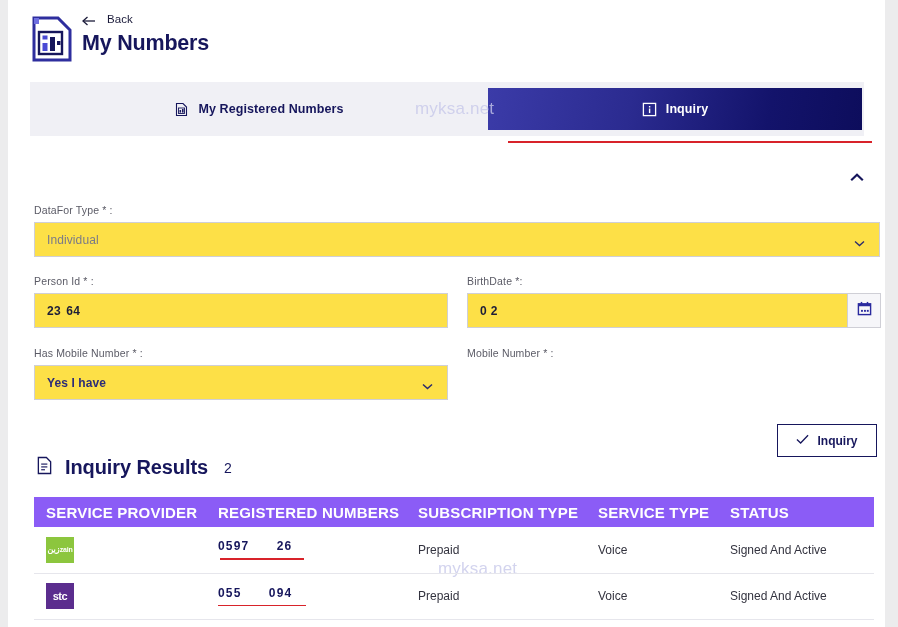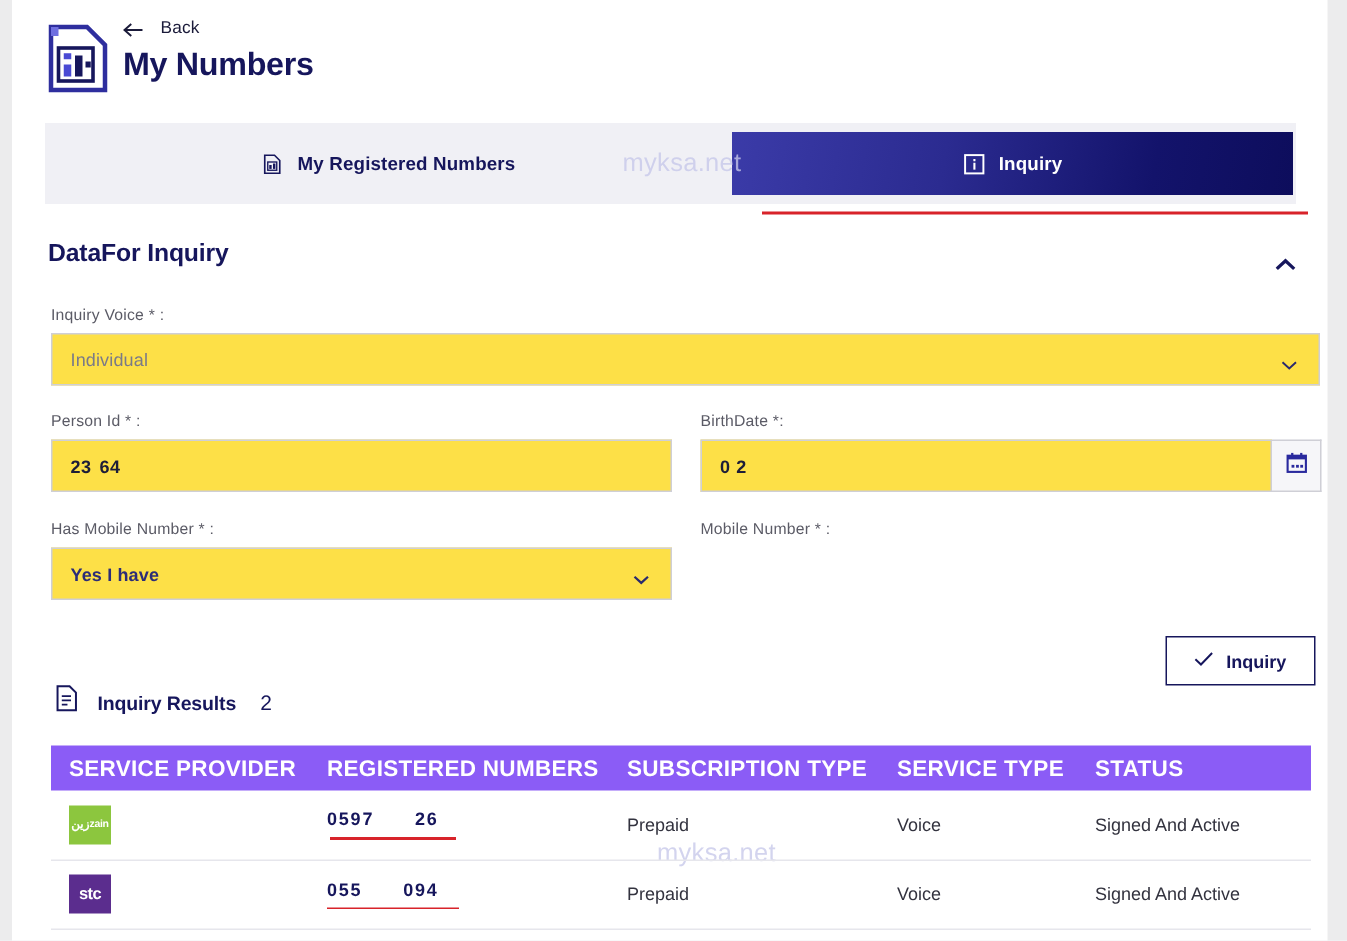--- a/index.html
+++ b/index.html
@@ -203,21 +203,21 @@
   
   .results-head {
     position: absolute;
     left: 28px;
     top: 456px;
     display: flex;
     align-items: center;
     gap: 12px;
   }
   .results-title {
-    font-size: 13px;
+    font-size: 20px;
     font-weight: bold;
     color: #16165c;
     letter-spacing: -.1px;
   }
   .results-count {
     font-size: 14px;
     font-weight: normal;
     color: #16165c;
     margin-left: 4px;
   }
@@ -338,33 +338,32 @@
       <span>Inquiry</span>
     </div>
   </div>
   <div class="tab-underline"></div>
 
   <div class="wm w1">myksa.net</div>
   <div class="wm w2">myksa.net</div>
   <div class="wm w3">myksa.net</div>
 
   <div class="section-head">
-    <div class="section-title">DataFor Inquiry</div>
     <span class="collapse-chevron">
       <svg viewBox="0 0 16 10" width="16" height="10">
         <path d="M3 7.5 L8 2.8 L13 7.5" fill="none" stroke="#16165c" stroke-width="2.2" stroke-linecap="square"></path>
       </svg>
     </span>
   </div>
 
   <div class="form">
 
     <div class="row" style="top:0;">
       <div class="col-l" style="width:846px;">
-        <label class="field-label">Inquiry Voice * :</label>
+        <label class="field-label">DataFor Type * :</label>
         <div class="ctrl">
           <span class="val ph">Individual</span>
           <span class="sel-chevron">
             <svg viewBox="0 0 11 7" width="11" height="7">
               <path d="M1 1.5 L5.5 5.6 L10 1.5" fill="none" stroke="#2a2a6e" stroke-width="1.3"></path>
             </svg>
           </span>
         </div>
       </div>
     </div>

